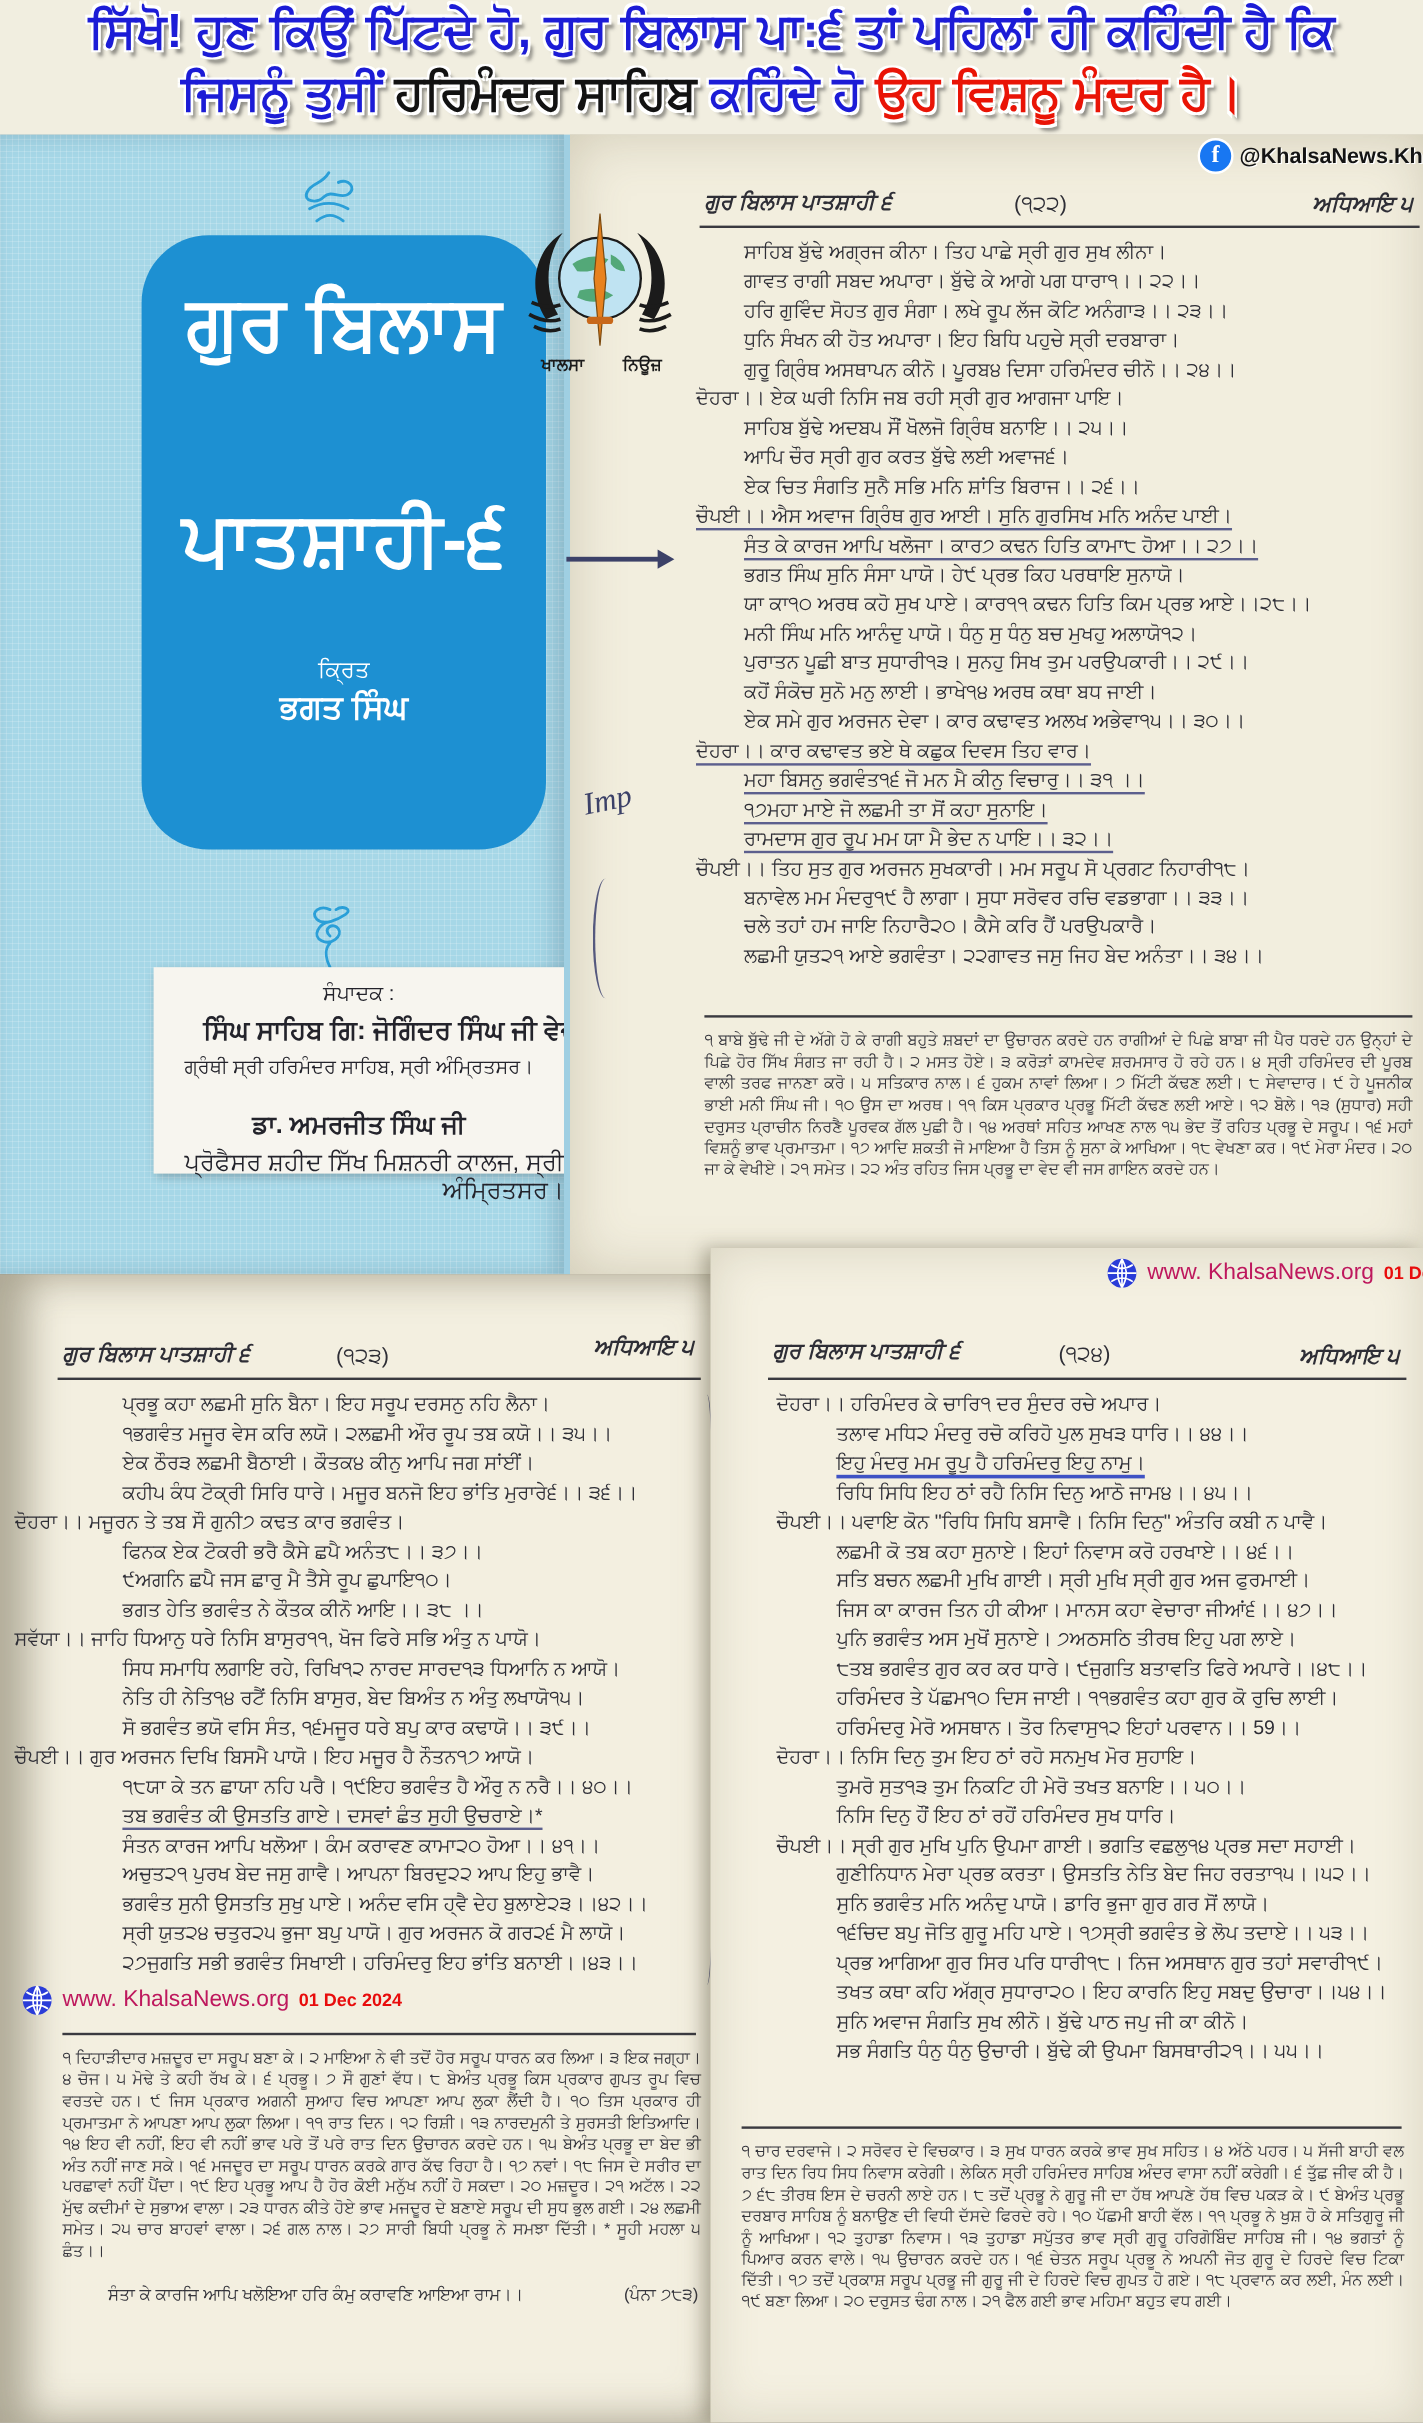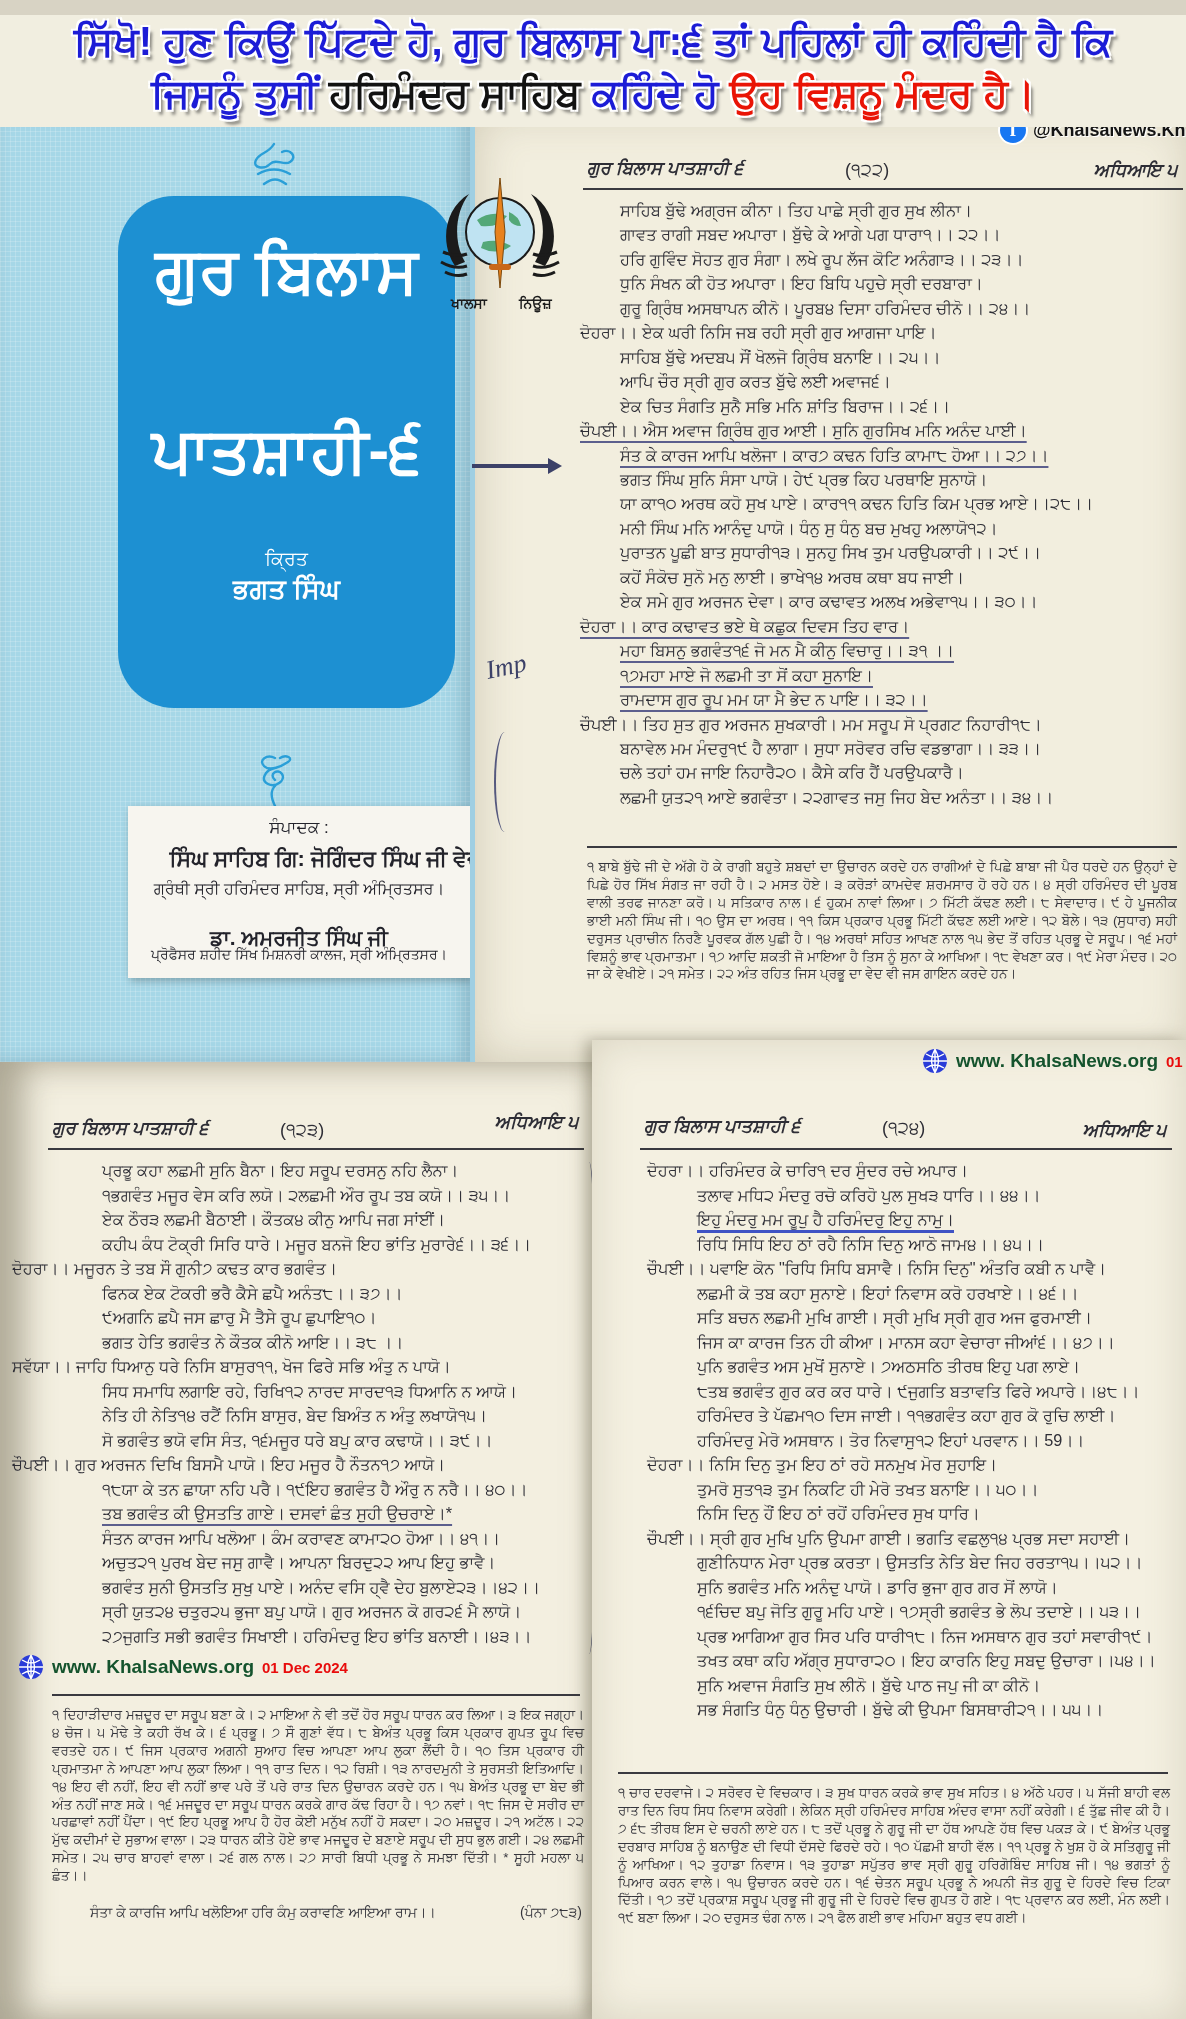--- a/index.html
+++ b/index.html
@@ -1,19 +1,19 @@
 <!DOCTYPE html>
 <html><head>
 <meta charset="utf-8">
 <style>
   html,body{margin:0;padding:0;background:#888;}
   #stage{position:relative;width:1186px;height:2019px;overflow:hidden;
          font-family:"Liberation Sans","DejaVu Sans",sans-serif;background:#d8d3c4;}
   
-  .banner{position:absolute;left:0;top:15px;width:1186px;height:112px;background:#f1eee0;z-index:30;}
+  .banner{position:absolute;left:0;top:0;width:1186px;height:112px;background:#f1eee0;z-index:30;}
   .banner-line{position:absolute;width:100%;text-align:center;white-space:nowrap;
     font-weight:bold;font-size:40px;letter-spacing:0;
     text-shadow:-2px -2px 0 #fff,2px -2px 0 #fff,-2px 2px 0 #fff,2px 2px 0 #fff,4px 5px 3px rgba(40,40,40,.5);}
   .bl1{top:4px;color:#1c1cd6;}
   .bl2{top:56px;}
   .c-blue{color:#1c1cd6;} .c-black{color:#121212;} .c-red{color:#e91406;}
   
   .cover{position:absolute;left:0;top:112px;width:470px;height:950px;
     background:
       repeating-linear-gradient(0deg,rgba(255,255,255,.18) 0 1px,transparent 1px 5px),
@@ -28,21 +28,21 @@
   .cover-krit{position:absolute;width:100%;text-align:center;color:#fff;font-size:19px;top:352px;}
   .cover-author{position:absolute;width:100%;text-align:center;color:#fff;font-size:27px;font-weight:bold;top:378px;}
   .orn{position:absolute;}
   .orn-line{position:absolute;left:272px;top:695px;width:3px;height:78px;background:#2a9fd8;}
   .editor-box{position:absolute;left:128px;top:694px;width:342px;height:172px;background:#f7f5ef;
     box-shadow:2px 3px 8px rgba(0,0,0,.25);text-align:center;color:#23232b;}
   .ed-h{position:absolute;top:12px;width:100%;font-size:17px;}
   .ed-n1{position:absolute;top:40px;width:100%;font-size:22px;font-weight:bold;padding-left:40px;}
   .ed-t1{position:absolute;top:74px;width:100%;font-size:16px;text-align:center;}
   .ed-n2{position:absolute;top:120px;width:100%;font-size:21px;font-weight:bold;}
-  .ed-t2{position:absolute;top:140px;width:100%;font-size:14px;}
+  .ed-t2{position:absolute;top:152px;width:100%;font-size:20px;text-align:right;}
   
   .pg{position:absolute;background:#f2eede;color:#2e2e36;
       box-shadow:inset 0 0 46px rgba(120,108,76,.28);}
   .p122{left:470px;top:112px;width:716px;height:950px;border-left:5px solid #9fcfe2;}
   .p123{left:0;top:1062px;width:600px;height:957px;background:#f3efe0;
         box-shadow:inset 26px 0 30px rgba(90,84,60,.35),inset 0 0 40px rgba(120,108,76,.25);}
   .p124{left:592px;top:1040px;width:594px;height:979px;background:#f4f0e1;
         box-shadow:-6px 0 14px rgba(70,64,40,.35),inset 0 0 40px rgba(120,108,76,.22);}
   .pghead{position:absolute;font-size:18px;font-style:italic;font-weight:bold;white-space:nowrap;}
   .pgrule{position:absolute;height:2px;background:#3a3a40;}
@@ -58,21 +58,21 @@
   .ub{text-decoration:underline;text-decoration-color:#3f53c4;text-decoration-thickness:3px;text-underline-offset:5px;}
   .fnote{position:absolute;font-size:13.4px;line-height:17.9px;text-align:justify;color:#35353c;}
   .closing{position:absolute;font-size:14px;white-space:nowrap;color:#35353c;}
   
   .fbwm{position:absolute;display:flex;align-items:center;gap:7px;z-index:25;}
   .fbcirc{width:26px;height:26px;border-radius:50%;background:#1877f2;color:#fff;font-weight:bold;
     font-size:20px;text-align:center;line-height:25px;font-family:"Liberation Serif",serif;
     box-shadow:0 0 0 2px #fff;}
   .fbtext{font-size:18px;font-weight:bold;color:#141414;text-shadow:1px 1px 0 #fff;}
   .webwm{position:absolute;display:flex;align-items:center;gap:8px;z-index:25;white-space:nowrap;}
-  .webtext{font-size:19px;font-weight:bold;color:#14532d;text-align:center;}
+  .webtext{font-size:19px;font-weight:normal;color:#be185d;text-align:center;}
   .webdate{font-size:15px;font-weight:bold;color:#e80c0c;}
   .knlogo{position:absolute;left:437px;top:168px;width:126px;height:152px;z-index:26;}
   
   .pen-arrow{position:absolute;left:472px;top:464px;width:78px;height:4px;background:#3c4168;z-index:5;}
   .pen-arrow:after{content:"";position:absolute;right:-12px;top:-6px;border-left:14px solid #3c4168;
     border-top:8px solid transparent;border-bottom:8px solid transparent;}
   .pen-imp{position:absolute;left:486px;top:652px;font-size:26px;font-style:italic;color:#3c4168;
     transform:rotate(-12deg);font-family:"Liberation Serif",serif;z-index:5;}
   .pen-brace{position:absolute;left:494px;top:732px;width:16px;height:100px;
     border-left:2px solid #55597e;border-radius:60% 0 0 60%/50% 0 0 50%;z-index:5;}

